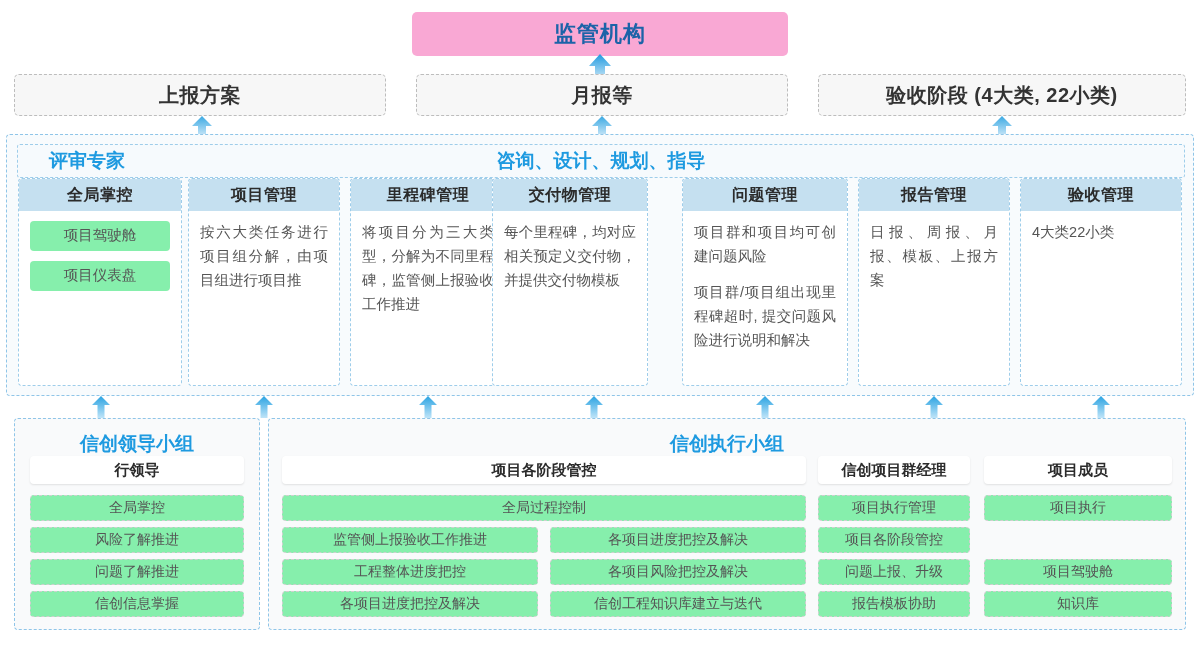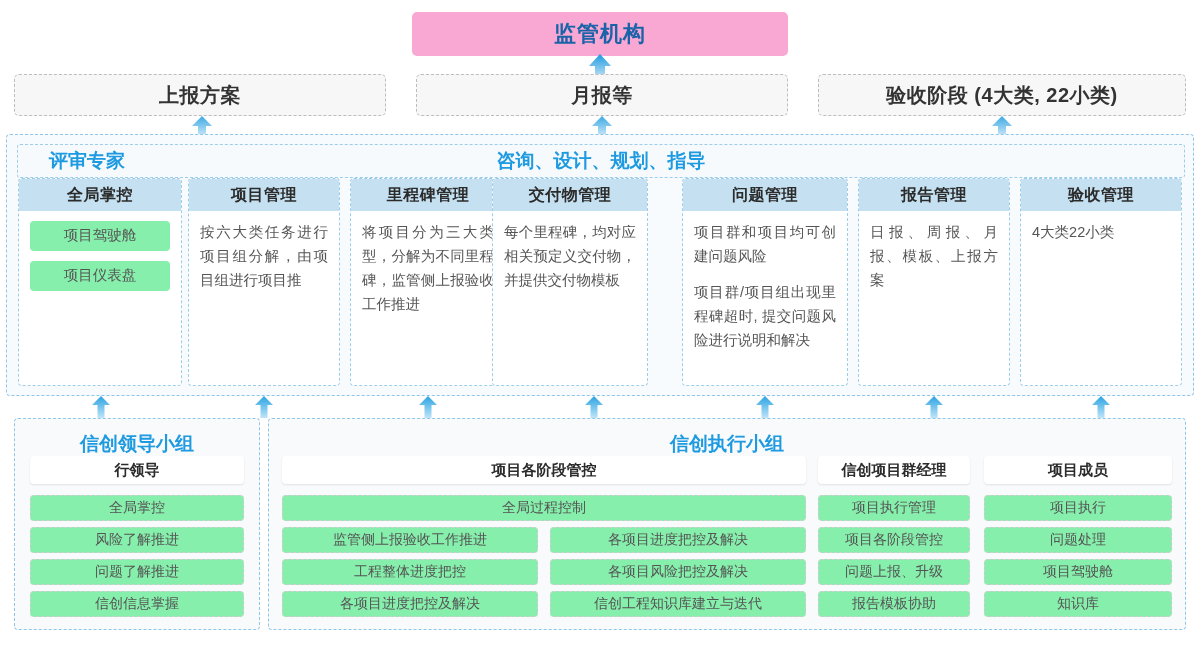--- a/index.html
+++ b/index.html
@@ -326,17 +326,16 @@
   <div class="task" style="left:550px; top:591px; width:256px;">信创工程知识库建立与迭代</div>
 
   <div class="role-head" style="left:818px; top:456px; width:152px;">信创项目群经理</div>
   <div class="task" style="left:818px; top:495px; width:152px;">项目执行管理</div>
   <div class="task" style="left:818px; top:527px; width:152px;">项目各阶段管控</div>
   <div class="task" style="left:818px; top:559px; width:152px;">问题上报、升级</div>
   <div class="task" style="left:818px; top:591px; width:152px;">报告模板协助</div>
 
   <div class="role-head" style="left:984px; top:456px; width:188px;">项目成员</div>
   <div class="task" style="left:984px; top:495px; width:188px;">项目执行</div>
-  <div class="task" style="left:984px; top:527px; width:188px;">问题处理</div>
   <div class="task" style="left:984px; top:559px; width:188px;">项目驾驶舱</div>
   <div class="task" style="left:984px; top:591px; width:188px;">知识库</div>
 
 </div>
 
 </body></html>

